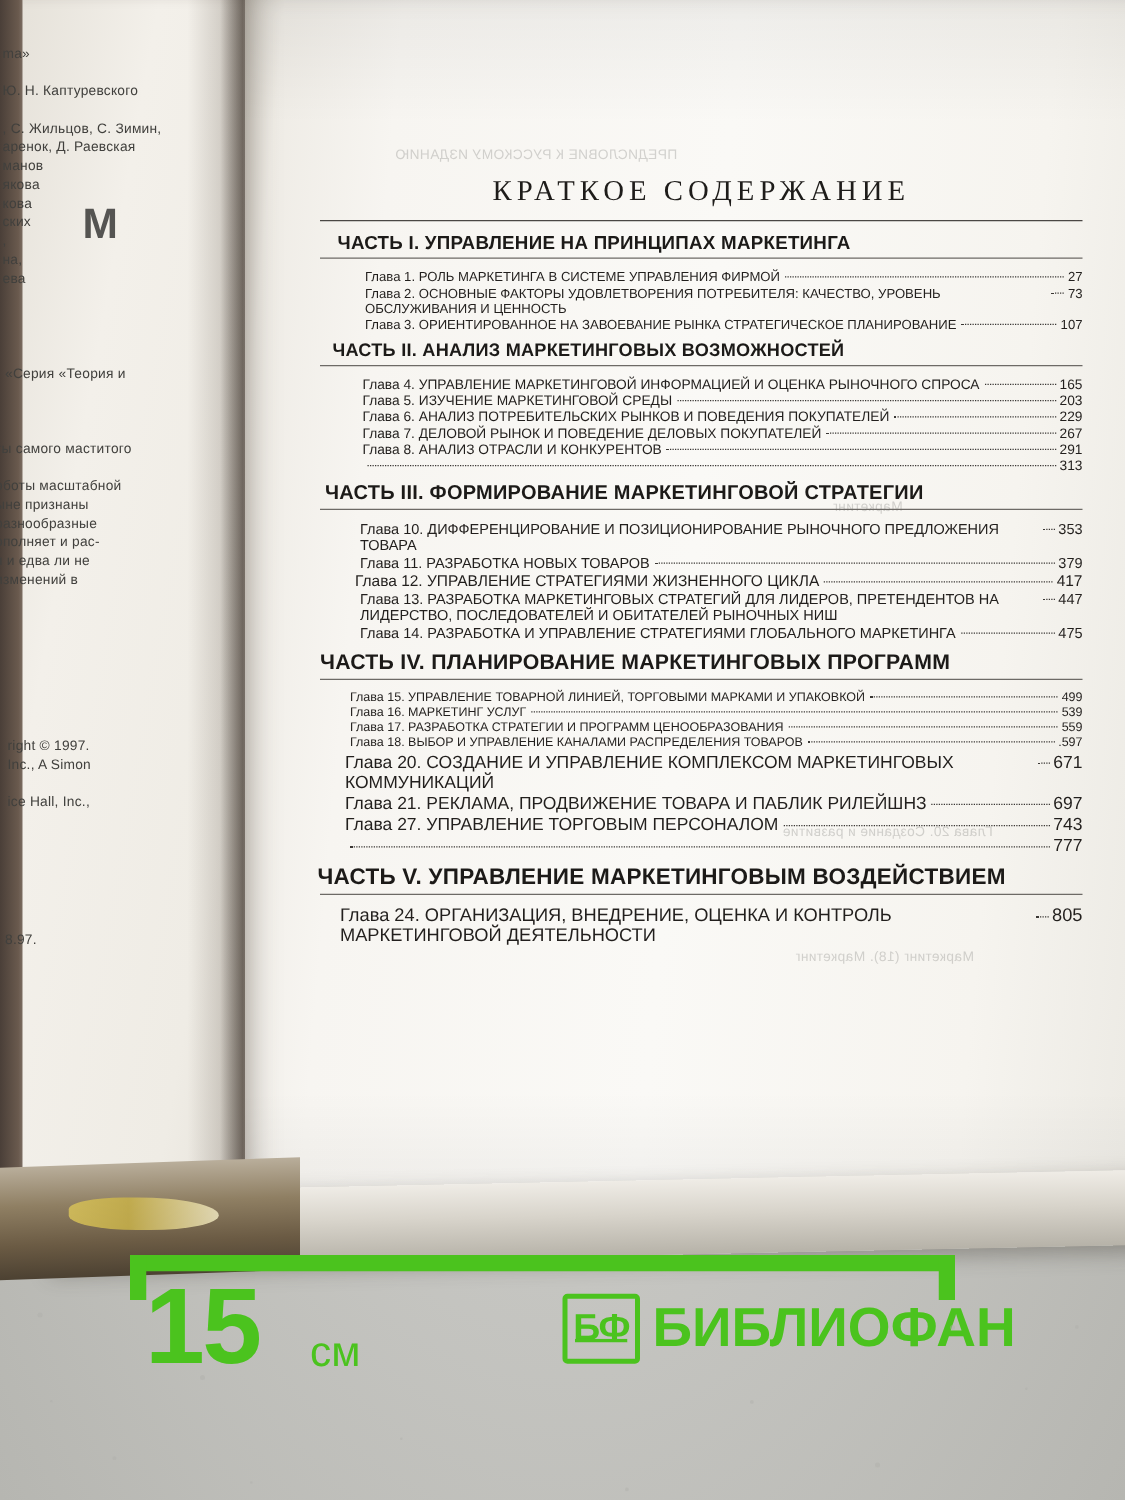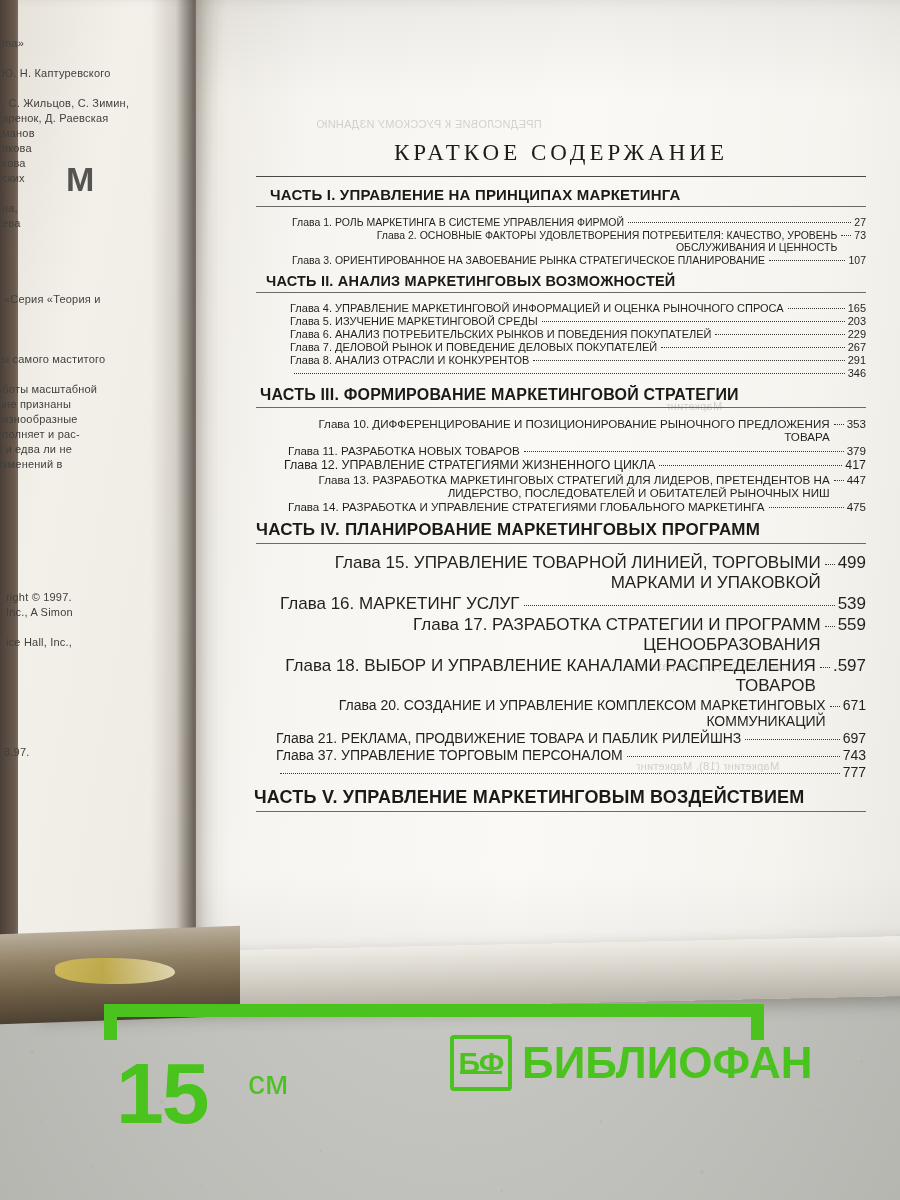--- a/index.html
+++ b/index.html
@@ -139,42 +139,41 @@
   .part.p2 { font-size: 14.5px; margin-left: 10px; }
   .part.p3 { font-size: 16px; margin-left: 4px; }
   .part.p4 { font-size: 17px; margin-left: 0px; }
   .part.p5 { font-size: 18px; margin-left: -2px; }
 
   .entry {
     display: flex;
     align-items: baseline;
     margin: 1px 0;
     color: #221f1d;
-    text-align: right;
   }
   .entry .txt {
     white-space: normal;
   }
   .entry .dots {
     flex: 1 1 auto;
     margin: 0 3px 0 4px;
     border-bottom: 1.5px dotted #3a3734;
     transform: translateY(-3px);
     min-width: 10px;
   }
   .entry .pg {
     flex: 0 0 auto;
     font-variant-numeric: tabular-nums;
   }
   
   .g1 { font-size: 10.5px; margin-left: 36px; }
   .g2 { font-size: 11px;  margin-left: 34px; }
   .g3 { font-size: 11.6px; margin-left: 32px; }
   .g4 { font-size: 12.4px; margin-left: 28px; }
-  .g5 { font-size: 17px; margin-left: 24px; }
+  .g5 { font-size: 10px; margin-left: 24px; }
   .g6 { font-size: 14px;   margin-left: 20px; }
   .g7 { font-size: 14.6px; margin-left: 16px; }
 
   
   .spine-edge {
     position: absolute;
     left: 0; top: 930px;
     width: 240px; height: 90px;
     background: linear-gradient(180deg, #b9ae9b 0%, #8f7f63 35%, #6b5b44 70%, #4c4132 100%);
     transform: skewY(-2deg);
@@ -213,21 +212,20 @@
   .scale-cap-r { left: 751px; }
   .scale-num {
     position: absolute;
     left: 116px; top: 1018px;
     font-family: "Liberation Sans", sans-serif;
     font-weight: bold;
     font-size: 86px;
     line-height: 86px;
     color: #4bc31e;
     letter-spacing: -2px;
-    margin-top: 32px;
   }
   .scale-unit {
     position: absolute;
     left: 248px; top: 1063px;
     font-weight: normal;
     font-size: 34px;
     color: #4bc31e;
   }
   .brand {
     position: absolute;
@@ -361,21 +359,21 @@
             <span class="dots"></span>
             <span class="pg">267</span>
           </div>
           <div class="entry g2">
             <span class="txt">Глава 8. АНАЛИЗ ОТРАСЛИ И КОНКУРЕНТОВ</span>
             <span class="dots"></span>
             <span class="pg">291</span>
           </div>
           <div class="entry g2">
             <span class="dots"></span>
-            <span class="pg">346</span>
+            <span class="pg">313</span>
           </div>
           <div class="part p3">ЧАСТЬ III. ФОРМИРОВАНИЕ МАРКЕТИНГОВОЙ СТРАТЕГИИ</div>
           <div class="rule thin"></div>
           <div class="entry g3">
             <span class="txt">Глава 10. ДИФФЕРЕНЦИРОВАНИЕ И ПОЗИЦИОНИРОВАНИЕ РЫНОЧНОГО ПРЕДЛОЖЕНИЯ ТОВАРА</span>
             <span class="dots"></span>
             <span class="pg">353</span>
           </div>
           <div class="entry g3">
             <span class="txt">Глава 11. РАЗРАБОТКА НОВЫХ ТОВАРОВ</span>
@@ -423,30 +421,35 @@
             <span class="txt">Глава 20. СОЗДАНИЕ И УПРАВЛЕНИЕ КОМПЛЕКСОМ МАРКЕТИНГОВЫХ КОММУНИКАЦИЙ</span>
             <span class="dots"></span>
             <span class="pg">671</span>
           </div>
           <div class="entry g6">
             <span class="txt">Глава 21. РЕКЛАМА, ПРОДВИЖЕНИЕ ТОВАРА И ПАБЛИК РИЛЕЙШНЗ</span>
             <span class="dots"></span>
             <span class="pg">697</span>
           </div>
           <div class="entry g6">
-            <span class="txt">Глава 37. УПРАВЛЕНИЕ ТОРГОВЫМ ПЕРСОНАЛОМ</span>
+            <span class="txt">Глава 27. УПРАВЛЕНИЕ ТОРГОВЫМ ПЕРСОНАЛОМ</span>
             <span class="dots"></span>
             <span class="pg">743</span>
           </div>
           <div class="entry g6">
             <span class="dots"></span>
             <span class="pg">777</span>
           </div>
           <div class="part p5">ЧАСТЬ V. УПРАВЛЕНИЕ МАРКЕТИНГОВЫМ ВОЗДЕЙСТВИЕМ</div>
           <div class="rule thin"></div>
+          <div class="entry g7">
+            <span class="txt">Глава 24. ОРГАНИЗАЦИЯ, ВНЕДРЕНИЕ, ОЦЕНКА И КОНТРОЛЬ МАРКЕТИНГОВОЙ ДЕЯТЕЛЬНОСТИ</span>
+            <span class="dots"></span>
+            <span class="pg">805</span>
+          </div>
         </div>
     </div>
   </div>
 
   <div class="page-bottom"></div>
   <div class="spine-edge"></div>
   <div class="glue"></div>
 
   <div class="scale-bar"></div>
   <div class="scale-cap-l"></div>

